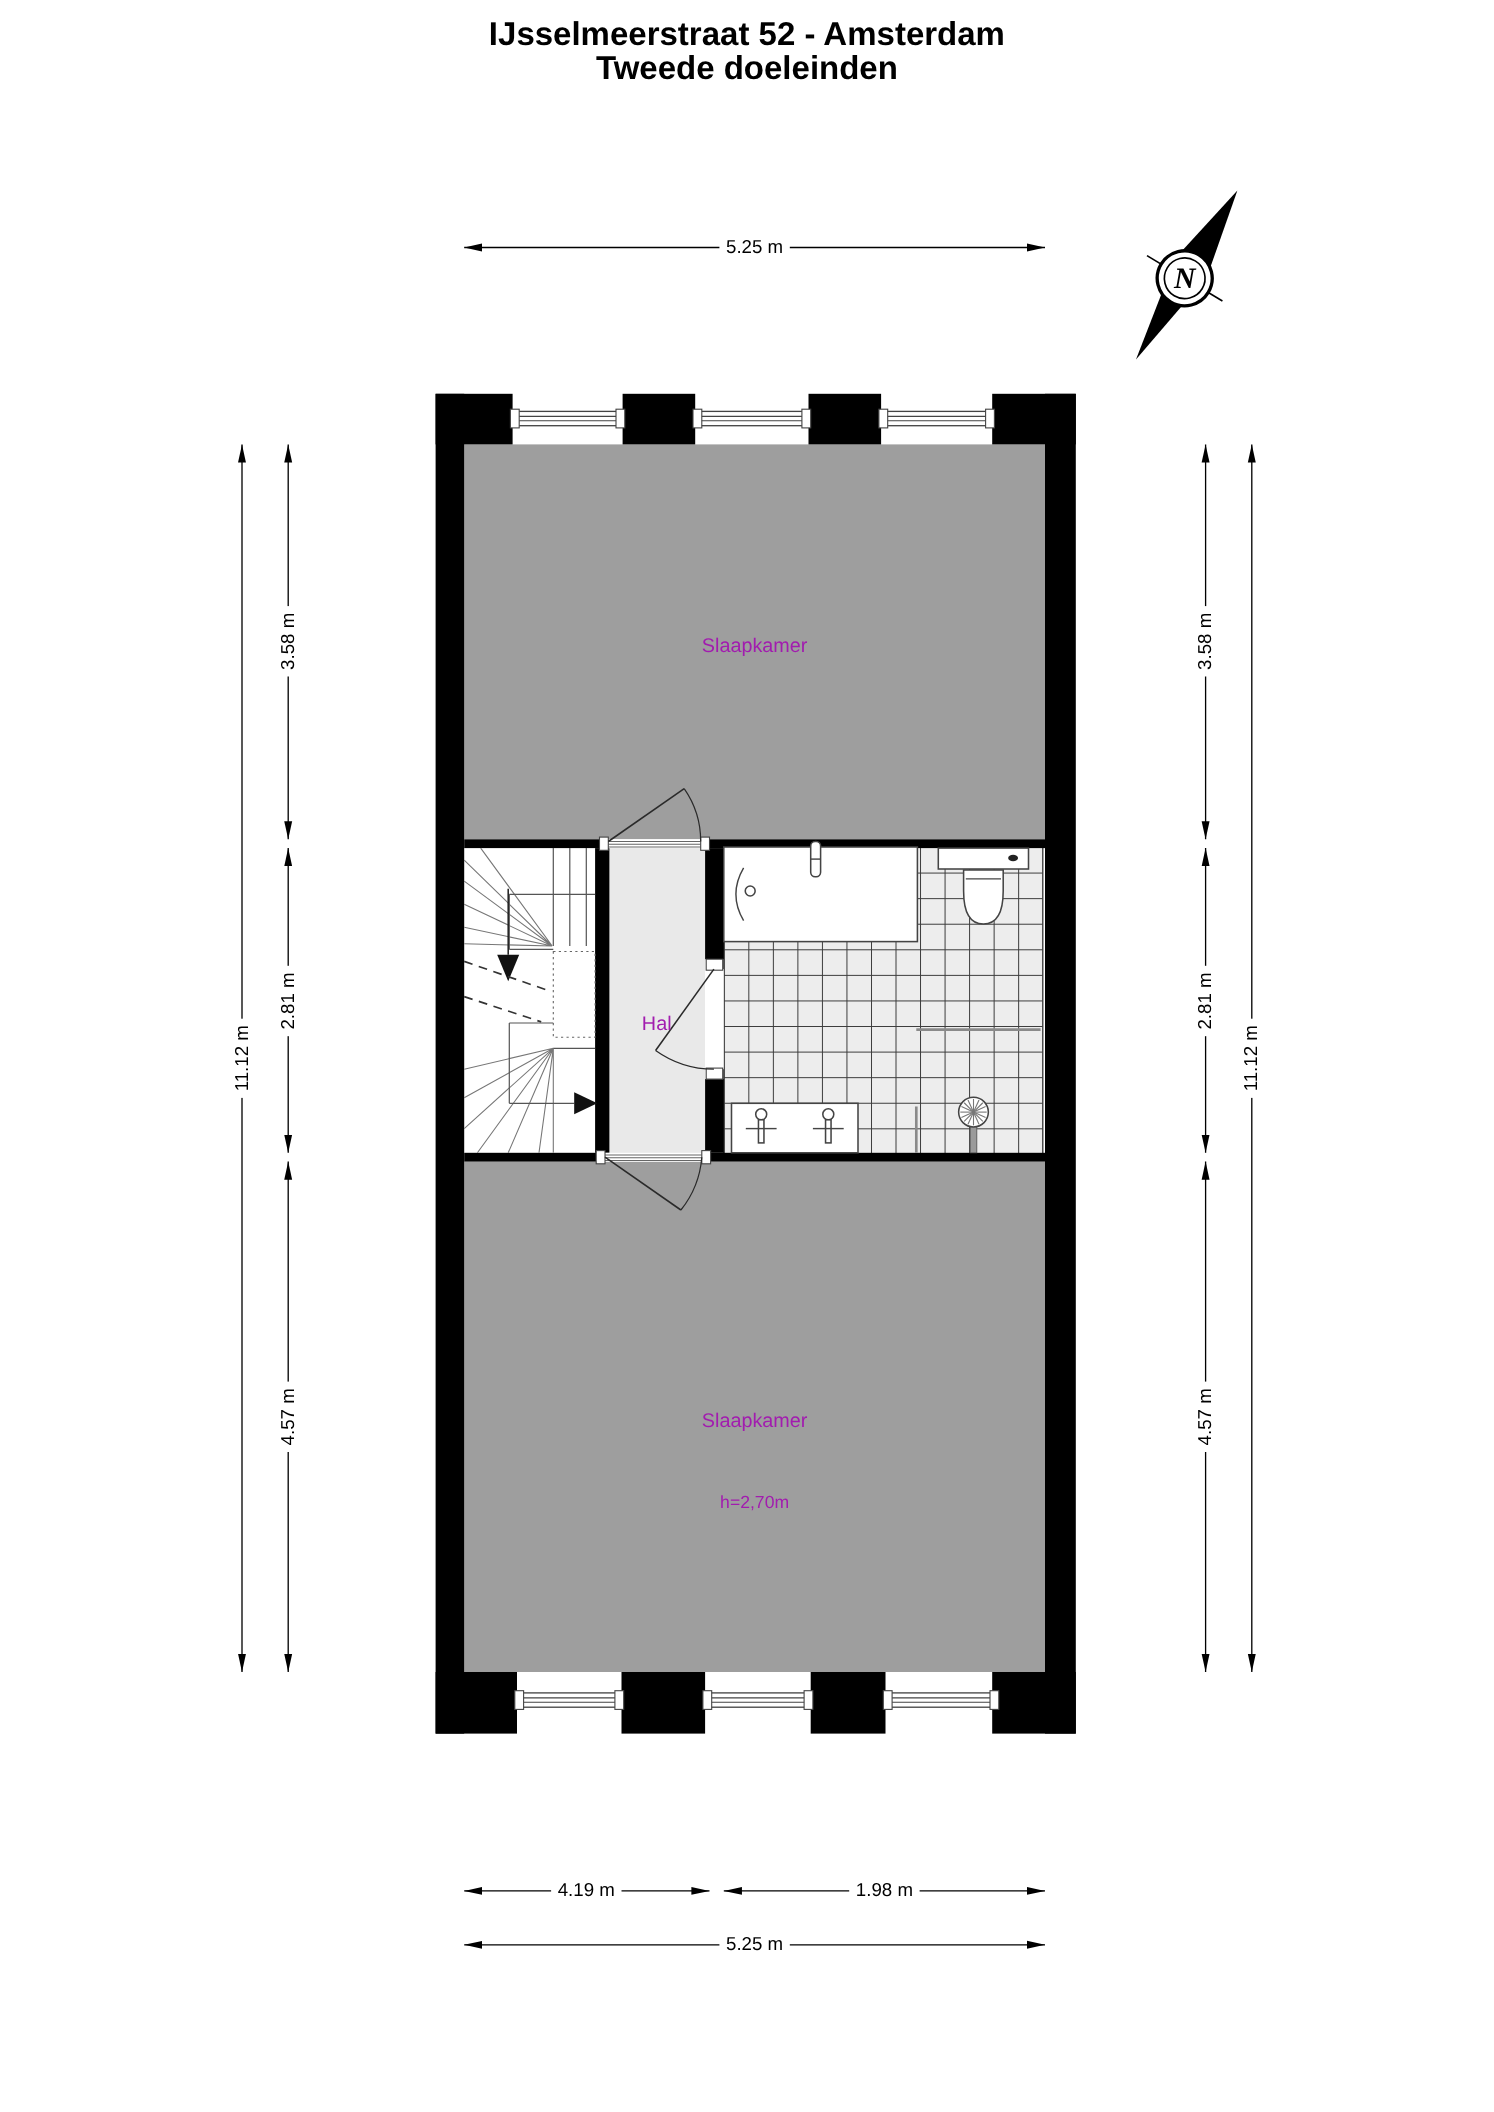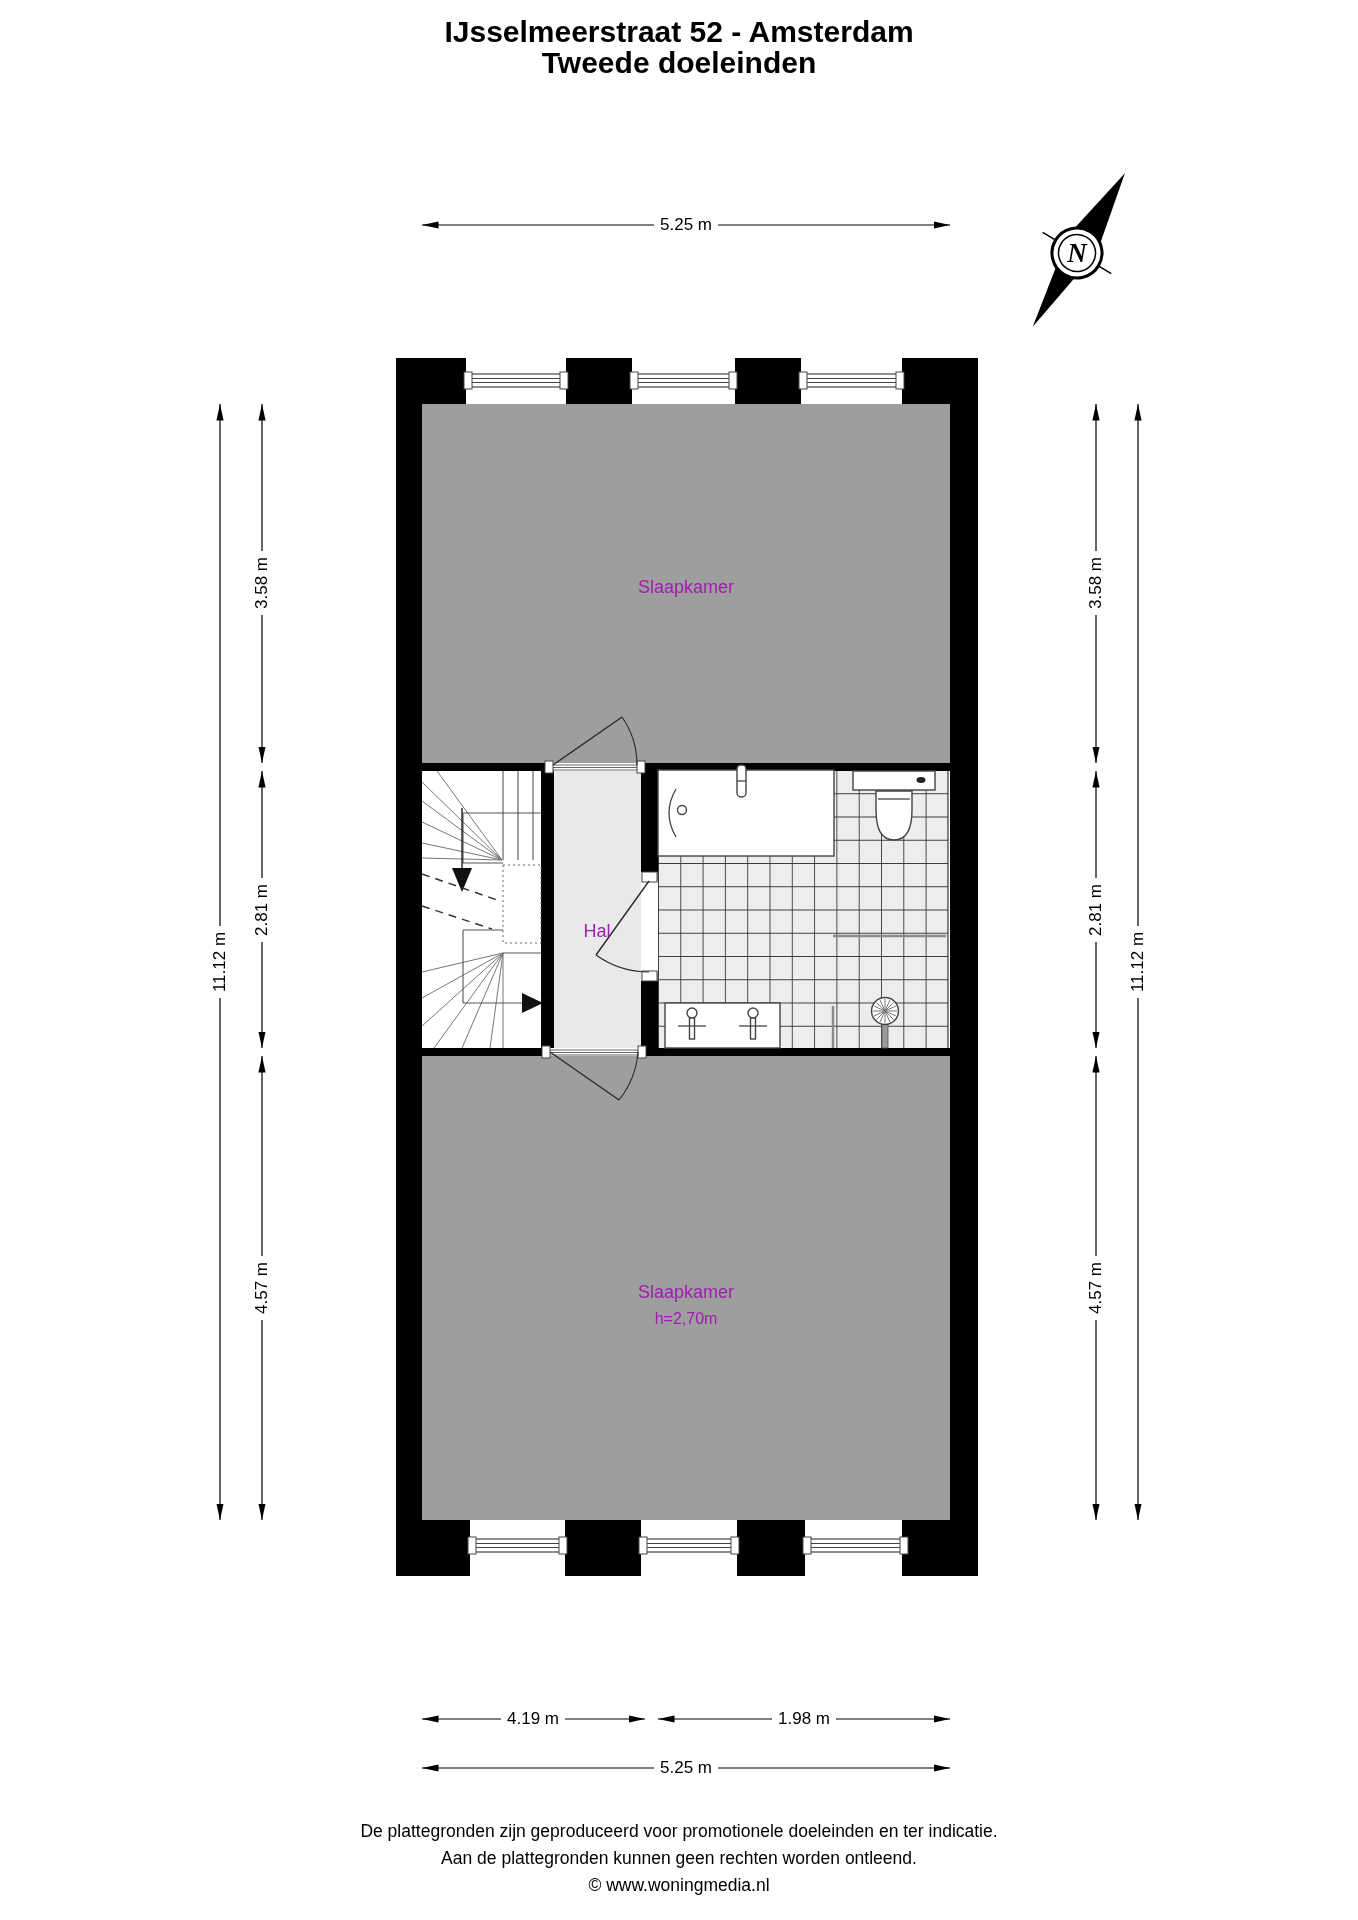--- a/index.html
+++ b/index.html
@@ -29,21 +29,21 @@
   .screen{stroke:#8a8a8a;stroke-width:2.4;fill:none;}
   .lbl{position:absolute;transform:translate(-50%,-50%);white-space:nowrap;
        font-size:18px;color:#a21caf;}
   .dimlbl{position:absolute;transform:translate(-50%,-50%);white-space:nowrap;
        font-size:17px;color:#000;background:#fff;padding:1px 6px;}
   .dimlbl.vert{transform:translate(-50%,-50%) rotate(-90deg);}
   .title{position:absolute;left:0;top:16px;width:100%;text-align:center;
        font-size:30px;font-weight:bold;line-height:31px;color:#000;}
   .footer{position:absolute;left:0;top:1818px;width:100%;text-align:center;
        font-size:17.5px;line-height:27px;color:#000;}
-  .note{font-size:16px;}
+  .note{font-size:16px;margin-top:48px;}
 </style>
 </head>
 <body>
 
 <div class="page">
 
   <svg width="1358" height="1920" viewBox="0 0 1358 1920">
     <defs>
       <marker id="arw" markerWidth="18" markerHeight="12" refX="16.5" refY="5" orient="auto-start-reverse" markerUnits="userSpaceOnUse">
         <path d="M0,1.4 L16.5,5 L0,8.6 Z" fill="#000"></path>
@@ -262,18 +262,13 @@
 
   <div class="dimlbl vert" style="left:1096px;top:583px;">3.58 m</div>
   <div class="dimlbl vert" style="left:1096px;top:910px;">2.81 m</div>
   <div class="dimlbl vert" style="left:1096px;top:1288px;">4.57 m</div>
   <div class="dimlbl vert" style="left:1138px;top:962px;">11.12 m</div>
 
   <div class="dimlbl" style="left:533px;top:1719px;">4.19 m</div>
   <div class="dimlbl" style="left:804px;top:1719px;">1.98 m</div>
   <div class="dimlbl" style="left:686px;top:1768px;">5.25 m</div>
 
-  <div class="footer">
-    <div>De plattegronden zijn geproduceerd voor promotionele doeleinden en ter indicatie.</div>
-    <div>Aan de plattegronden kunnen geen rechten worden ontleend.</div>
-    <div>© www.woningmedia.nl</div>
-  </div>
 </div>
 
 </body></html>

